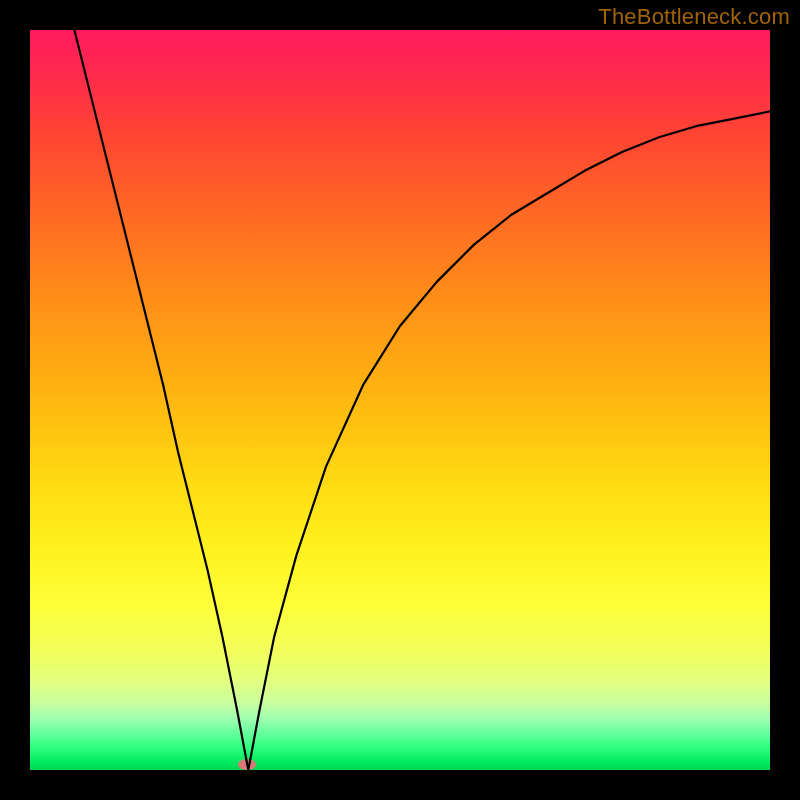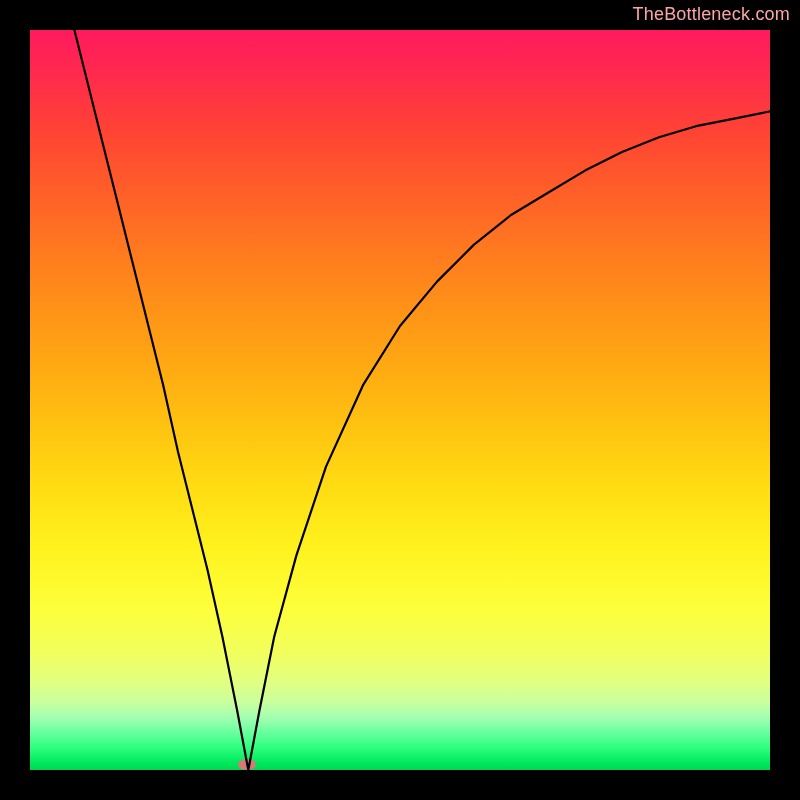--- a/index.html
+++ b/index.html
@@ -59,22 +59,22 @@
     position: absolute;
     left: 0;
     top: 0;
     width: 740px;
     height: 740px;
   }
   .watermark {
     position: absolute;
     top: 4px;
     right: 10px;
-    color: #fca5a5;
-    font-size: 18px;
+    color: #a16207;
+    font-size: 22px;
     font-weight: 500;
     letter-spacing: 0.2px;
   }
 </style>
 </head>
 <body>
 
 <div class="frame">
   <div class="watermark">TheBottleneck.com</div>
   <div class="plot">

